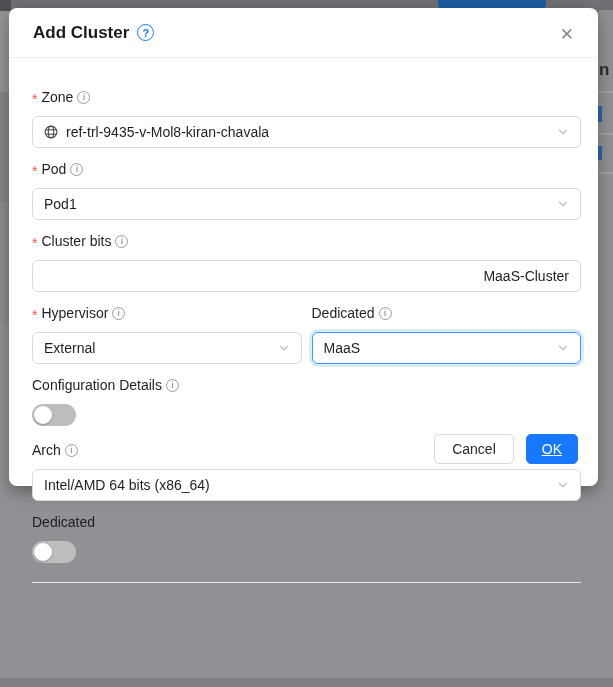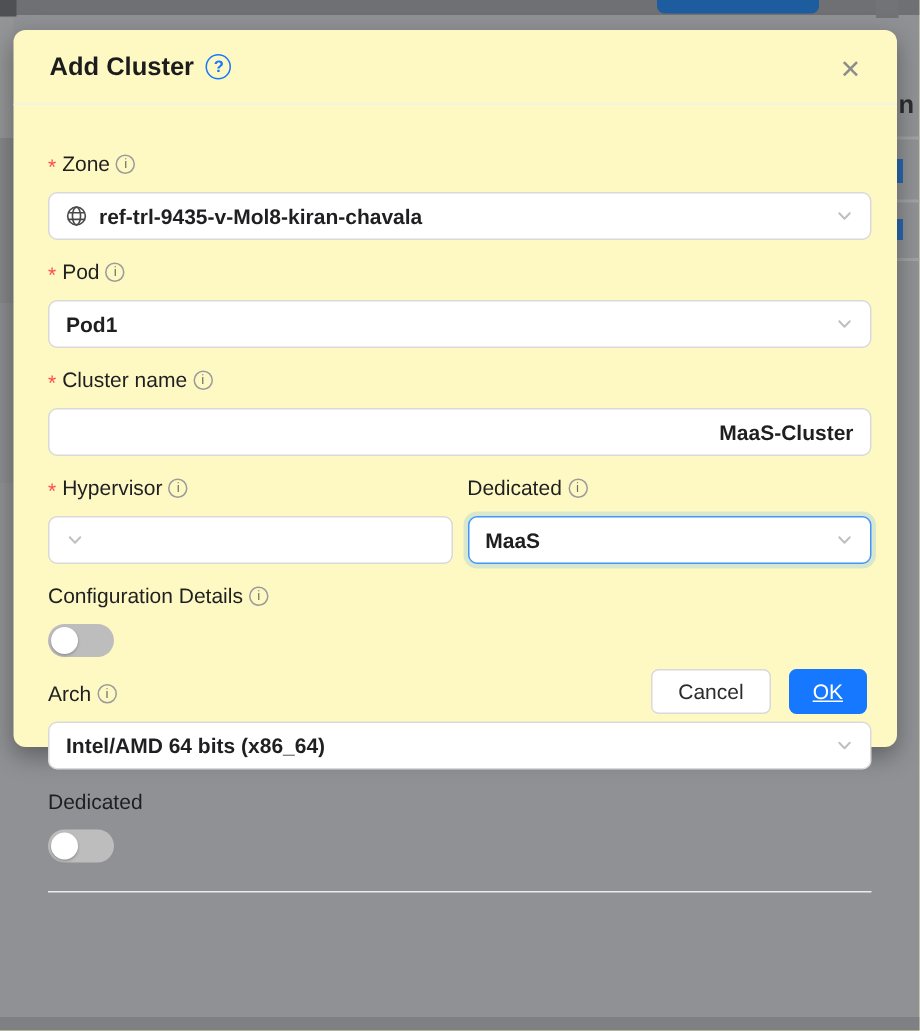--- a/index.html
+++ b/index.html
@@ -22,23 +22,23 @@
   .bd-bottomband{ left: 0; top: 678px; width: 613px; height: 9px; background: #7e8083; }
   .bd-ntext     { left: 599px; top: 60px; color: #2b2d2f; font-size: 17px; font-weight: 700; }
   .bd-hline1    { left: 598px; top: 91px;  width: 15px; height: 2px; background: #9fa1a3; }
   .bd-hline2    { left: 598px; top: 133px; width: 15px; height: 2px; background: #9fa1a3; }
   .bd-hline3    { left: 598px; top: 172px; width: 15px; height: 2px; background: #9fa1a3; }
   .bd-bluechip1 { left: 598px; top: 106px; width: 4px; height: 16px; background: #2a67ac; }
   .bd-bluechip2 { left: 598px; top: 146px; width: 4px; height: 14px; background: #2a67ac; }
 
   
   .modal {
-    position: absolute; left: 9px; top: 20px;
+    position: absolute; left: 9px; top: 8px;
     width: 589px; height: 478px;
-    background: #fef9c3; border-radius: 8px;
+    background: #ffffff; border-radius: 8px;
     box-shadow: 0 6px 16px rgba(0,0,0,0.35);
   }
   .modal-header {
     position: relative; height: 50px;
     display: flex; align-items: center;
     padding: 0 24px;
     border-bottom: 1px solid #f0f0f0;
   }
   .modal-title { font-size: 17px; font-weight: 600; color: #1c1c1e; }
   .help-icon {
@@ -67,21 +67,21 @@
     display: inline-flex; align-items: center; justify-content: center;
     width: 13px; height: 13px; margin-left: 4px;
     border: 1px solid #9b9b9b; border-radius: 50%;
     color: #6d6d6d; font-size: 9px; line-height: 1; cursor: pointer;
   }
   .select, .text-input {
     display: flex; align-items: center;
     width: 100%; height: 32px;
     border: 1px solid #d9d9d9; border-radius: 6px;
     padding: 0 11px; background: #fff;
-    font-size: 14px; color: #1f1f21; cursor: pointer; font-weight: bold;
+    font-size: 14px; color: #1f1f21; cursor: pointer;
   }
   .select .select-value { flex: 1; white-space: nowrap; overflow: hidden; }
   .select .lead-icon { margin-right: 8px; display: inline-flex; }
   .select.focused {
     border-color: #4096ff;
     box-shadow: 0 0 0 3px rgba(24,144,255,0.16);
   }
   .text-input { cursor: text; font-family: "Liberation Sans", "DejaVu Sans", sans-serif; text-align: right; }
   .form-row { display: flex; gap: 10px; }
   .form-row .form-item { flex: 1; }
@@ -177,34 +177,35 @@
         <span class="select-value">Pod1</span>
         <svg class="chev" width="12" height="12" viewBox="0 0 12 12">
           <path d="M2.5 4.2 L6 7.8 L9.5 4.2" fill="none" stroke="#bfbfbf" stroke-width="1.3" stroke-linecap="round" stroke-linejoin="round"></path>
         </svg>
       </div>
     </div>
 
     <div class="form-item">
       <div class="field-label">
         <span class="req">*</span>
-        <span>Cluster name</span>
+        <span>Cluster bits</span>
         <span class="info-icon">i</span>
       </div>
       <input class="text-input" type="text" value="MaaS-Cluster" style="">
     </div>
 
     <div class="form-row">
       <div class="form-item">
         <div class="field-label">
           <span class="req">*</span>
           <span>Hypervisor</span>
           <span class="info-icon">i</span>
         </div>
         <div class="select">
+          <span class="select-value">External</span>
           <svg class="chev" width="12" height="12" viewBox="0 0 12 12">
             <path d="M2.5 4.2 L6 7.8 L9.5 4.2" fill="none" stroke="#bfbfbf" stroke-width="1.3" stroke-linecap="round" stroke-linejoin="round"></path>
           </svg>
         </div>
       </div>
       <div class="form-item">
         <div class="field-label">
           <span>Dedicated</span>
           <span class="info-icon">i</span>
         </div>

